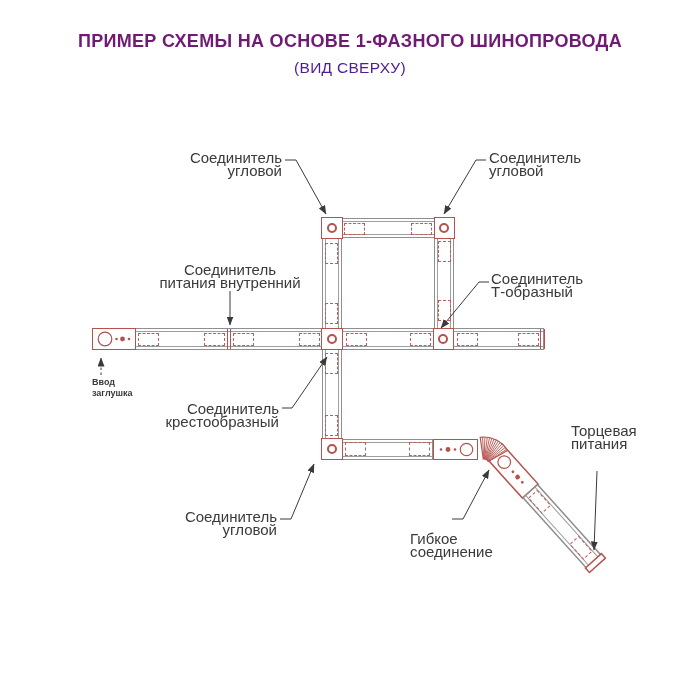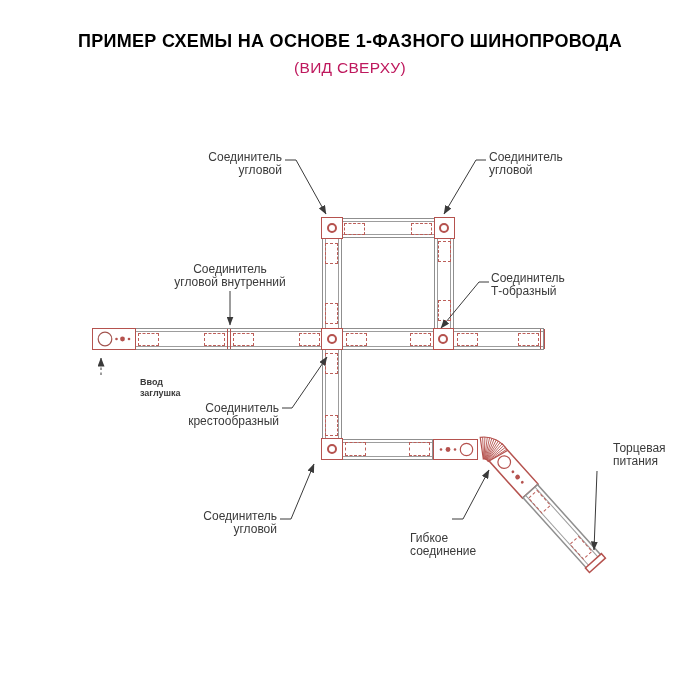--- a/index.html
+++ b/index.html
@@ -1,25 +1,25 @@
 <!DOCTYPE html>
 <html><head>
 <meta charset="utf-8">
 <style>
   html,body{margin:0;padding:0;background:#fff;}
   .stage{position:relative;width:700px;height:700px;background:#fff;overflow:hidden;
          font-family:"Liberation Sans","DejaVu Sans",sans-serif;}
   .title{position:absolute;left:0;top:31px;width:100%;text-align:center;
-         font-size:18px;font-weight:bold;color:#000000;letter-spacing:.3px;}
+         font-size:18px;font-weight:bold;color:#701a75;letter-spacing:.3px;}
   .subtitle{position:absolute;left:0;top:59px;width:100%;text-align:center;
-         font-size:15.5px;font-weight:400;color:#be185d;letter-spacing:.3px;}
-  .lbl{position:absolute;font-size:12px;line-height:13px;color:#3a3a3a;}
+         font-size:15.5px;font-weight:400;color:#4c1d95;letter-spacing:.3px;}
+  .lbl{position:absolute;font-size:15px;line-height:13px;color:#3a3a3a;}
   .lbl.r{text-align:right;}
   .lbl.c{text-align:center;}
-  .lbl.small{font-size:9px;line-height:10.5px;font-weight:bold;margin-left:48px;}
+  .lbl.small{font-size:9px;line-height:10.5px;font-weight:bold;}
   
   .trk{position:absolute;border:1.5px solid #8f8f8f;background:#fff;box-sizing:border-box;z-index:1;}
   .trk-h:before{content:"";position:absolute;left:0;right:0;top:2px;border-top:1px solid #9d9d9d;}
   .trk-h:after{content:"";position:absolute;left:0;right:0;bottom:2px;border-bottom:1px solid #9d9d9d;}
   .trk-v:before{content:"";position:absolute;top:0;bottom:0;left:2px;border-left:1px solid #9d9d9d;}
   .trk-v:after{content:"";position:absolute;top:0;bottom:0;right:2px;border-right:1px solid #9d9d9d;}
   
   .conn{position:absolute;border:1.6px solid #b5524e;background:#fff;box-sizing:border-box;z-index:4;}
   .conn:after{content:"";position:absolute;left:50%;top:50%;width:6px;height:6px;margin:-5px 0 0 -5px;
               border:2px solid #b5524e;border-radius:50%;}
@@ -147,39 +147,39 @@
   <div class="lbl r" style="right:418px;top:151px;width:130px;">
     <span>Соединитель</span><br>
     <span>угловой</span>
   </div>
   <div class="lbl" style="left:489px;top:151px;">
     <span>Соединитель</span><br>
     <span>угловой</span>
   </div>
   <div class="lbl c" style="left:140px;top:263px;width:180px;">
     <span>Соединитель</span><br>
-    <span>угловой внутренний</span>
+    <span>питания внутренний</span>
   </div>
   <div class="lbl" style="left:491px;top:272px;">
     <span>Соединитель</span><br>
     <span>Т-образный</span>
   </div>
   <div class="lbl r" style="right:421px;top:402px;width:150px;">
     <span>Соединитель</span><br>
     <span>крестообразный</span>
   </div>
   <div class="lbl r" style="right:423px;top:510px;width:130px;">
     <span>Соединитель</span><br>
     <span>угловой</span>
   </div>
   <div class="lbl" style="left:410px;top:532px;">
     <span>Гибкое</span><br>
     <span>соединение</span>
   </div>
-  <div class="lbl" style="left:571px;top:442px;margin-left:42px;">
+  <div class="lbl" style="left:571px;top:424px;">
     <span>Торцевая</span><br>
     <span>питания</span>
   </div>
   <div class="lbl small" style="left:92px;top:377px;">
     <span>Ввод</span><br>
     <span>заглушка</span>
   </div>
 
 </div>
 

